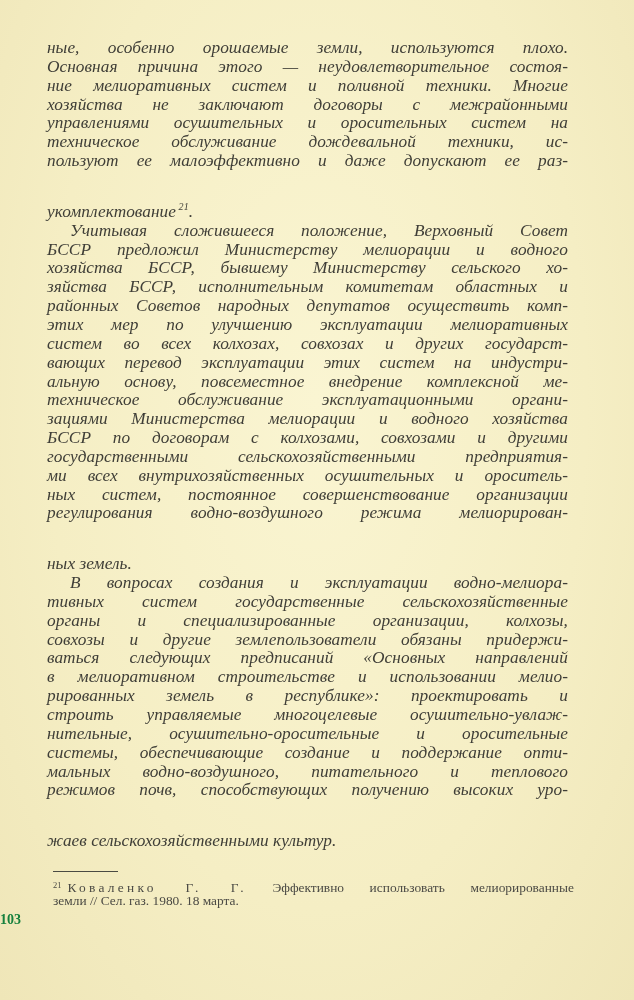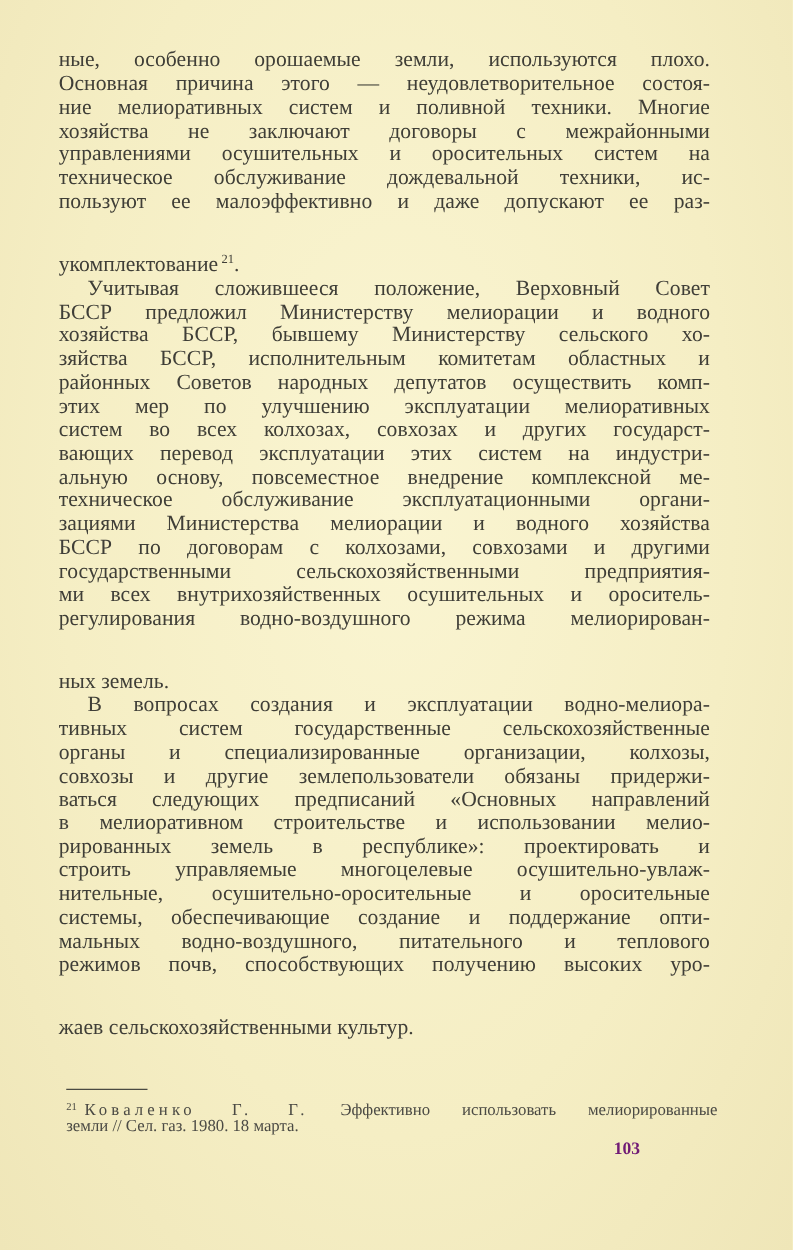--- a/index.html
+++ b/index.html
@@ -13,39 +13,40 @@
   }
   .page {
     position: absolute; left: 47px; top: 39px; width: 521px;
   }
   .line {
     display: block; height: 18.85px; line-height: 18.85px;
     font-size: 17.3px; white-space: nowrap;
     text-align: justify; text-align-last: justify;
     letter-spacing: 0.05px;
     transform-origin: left center;
+    font-style: italic;
   }
   .line.last { text-align-last: left; margin-top: 32px; }
   .line.indent { padding-left: 23px; }
   sup.fn { font-size: 10px; vertical-align: 7px; line-height: 0; }
   .rule {
     position: absolute; left: 53px; top: 871px; width: 65px; height: 1px;
     background: #4a4a42;
   }
   .footnote {
     position: absolute; left: 53px; top: 866px; width: 521px;
     font-size: 13.4px; color: #4b4a44;
   }
   .footnote .fline { display: block; height: 15px; line-height: 15px; white-space: nowrap; }
   .footnote .fn-mark { font-size: 8.5px; vertical-align: 4px; margin-right: 6px; }
   .spaced { letter-spacing: 3.3px; }
   .fline.j { text-align: justify; text-align-last: justify; width: 521px; }
   .pagenum {
-    position: absolute; top: 912px; left: 0; width: 512px; text-align: right;
-    font-size: 14px; font-weight: bold; color: #701a75;
+    position: absolute; top: 912px; left: 0; width: 512px; text-align: left;
+    font-size: 14px; font-weight: bold; color: #15803d;
   }
 </style>
 </head>
 <body>
 
 <div class="page">
 
   <div>
     <span class="line">ные, особенно орошаемые земли, используются плохо.</span>
     <span class="line">Основная причина этого — неудовлетворительное состоя-</span>
@@ -65,20 +66,21 @@
     <span class="line">районных Советов народных депутатов осуществить комп-</span>
     <span class="line">этих мер по улучшению эксплуатации мелиоративных</span>
     <span class="line">систем во всех колхозах, совхозах и других государст-</span>
     <span class="line">вающих перевод эксплуатации этих систем на индустри-</span>
     <span class="line">альную основу, повсеместное внедрение комплексной ме-</span>
     <span class="line">техническое обслуживание эксплуатационными органи-</span>
     <span class="line">зациями Министерства мелиорации и водного хозяйства</span>
     <span class="line">БССР по договорам с колхозами, совхозами и другими</span>
     <span class="line">государственными сельскохозяйственными предприятия-</span>
     <span class="line">ми всех внутрихозяйственных осушительных и ороситель-</span>
+    <span class="line">ных систем, постоянное совершенствование организации</span>
     <span class="line">регулирования водно-воздушного режима мелиорирован-</span>
     <span class="line last">ных земель.</span>
   </div>
 
   <div>
     <span class="line indent">В вопросах создания и эксплуатации водно-мелиора-</span>
     <span class="line">тивных систем государственные сельскохозяйственные</span>
     <span class="line">органы и специализированные организации, колхозы,</span>
     <span class="line">совхозы и другие землепользователи обязаны придержи-</span>
     <span class="line">ваться следующих предписаний «Основных направлений</span>

